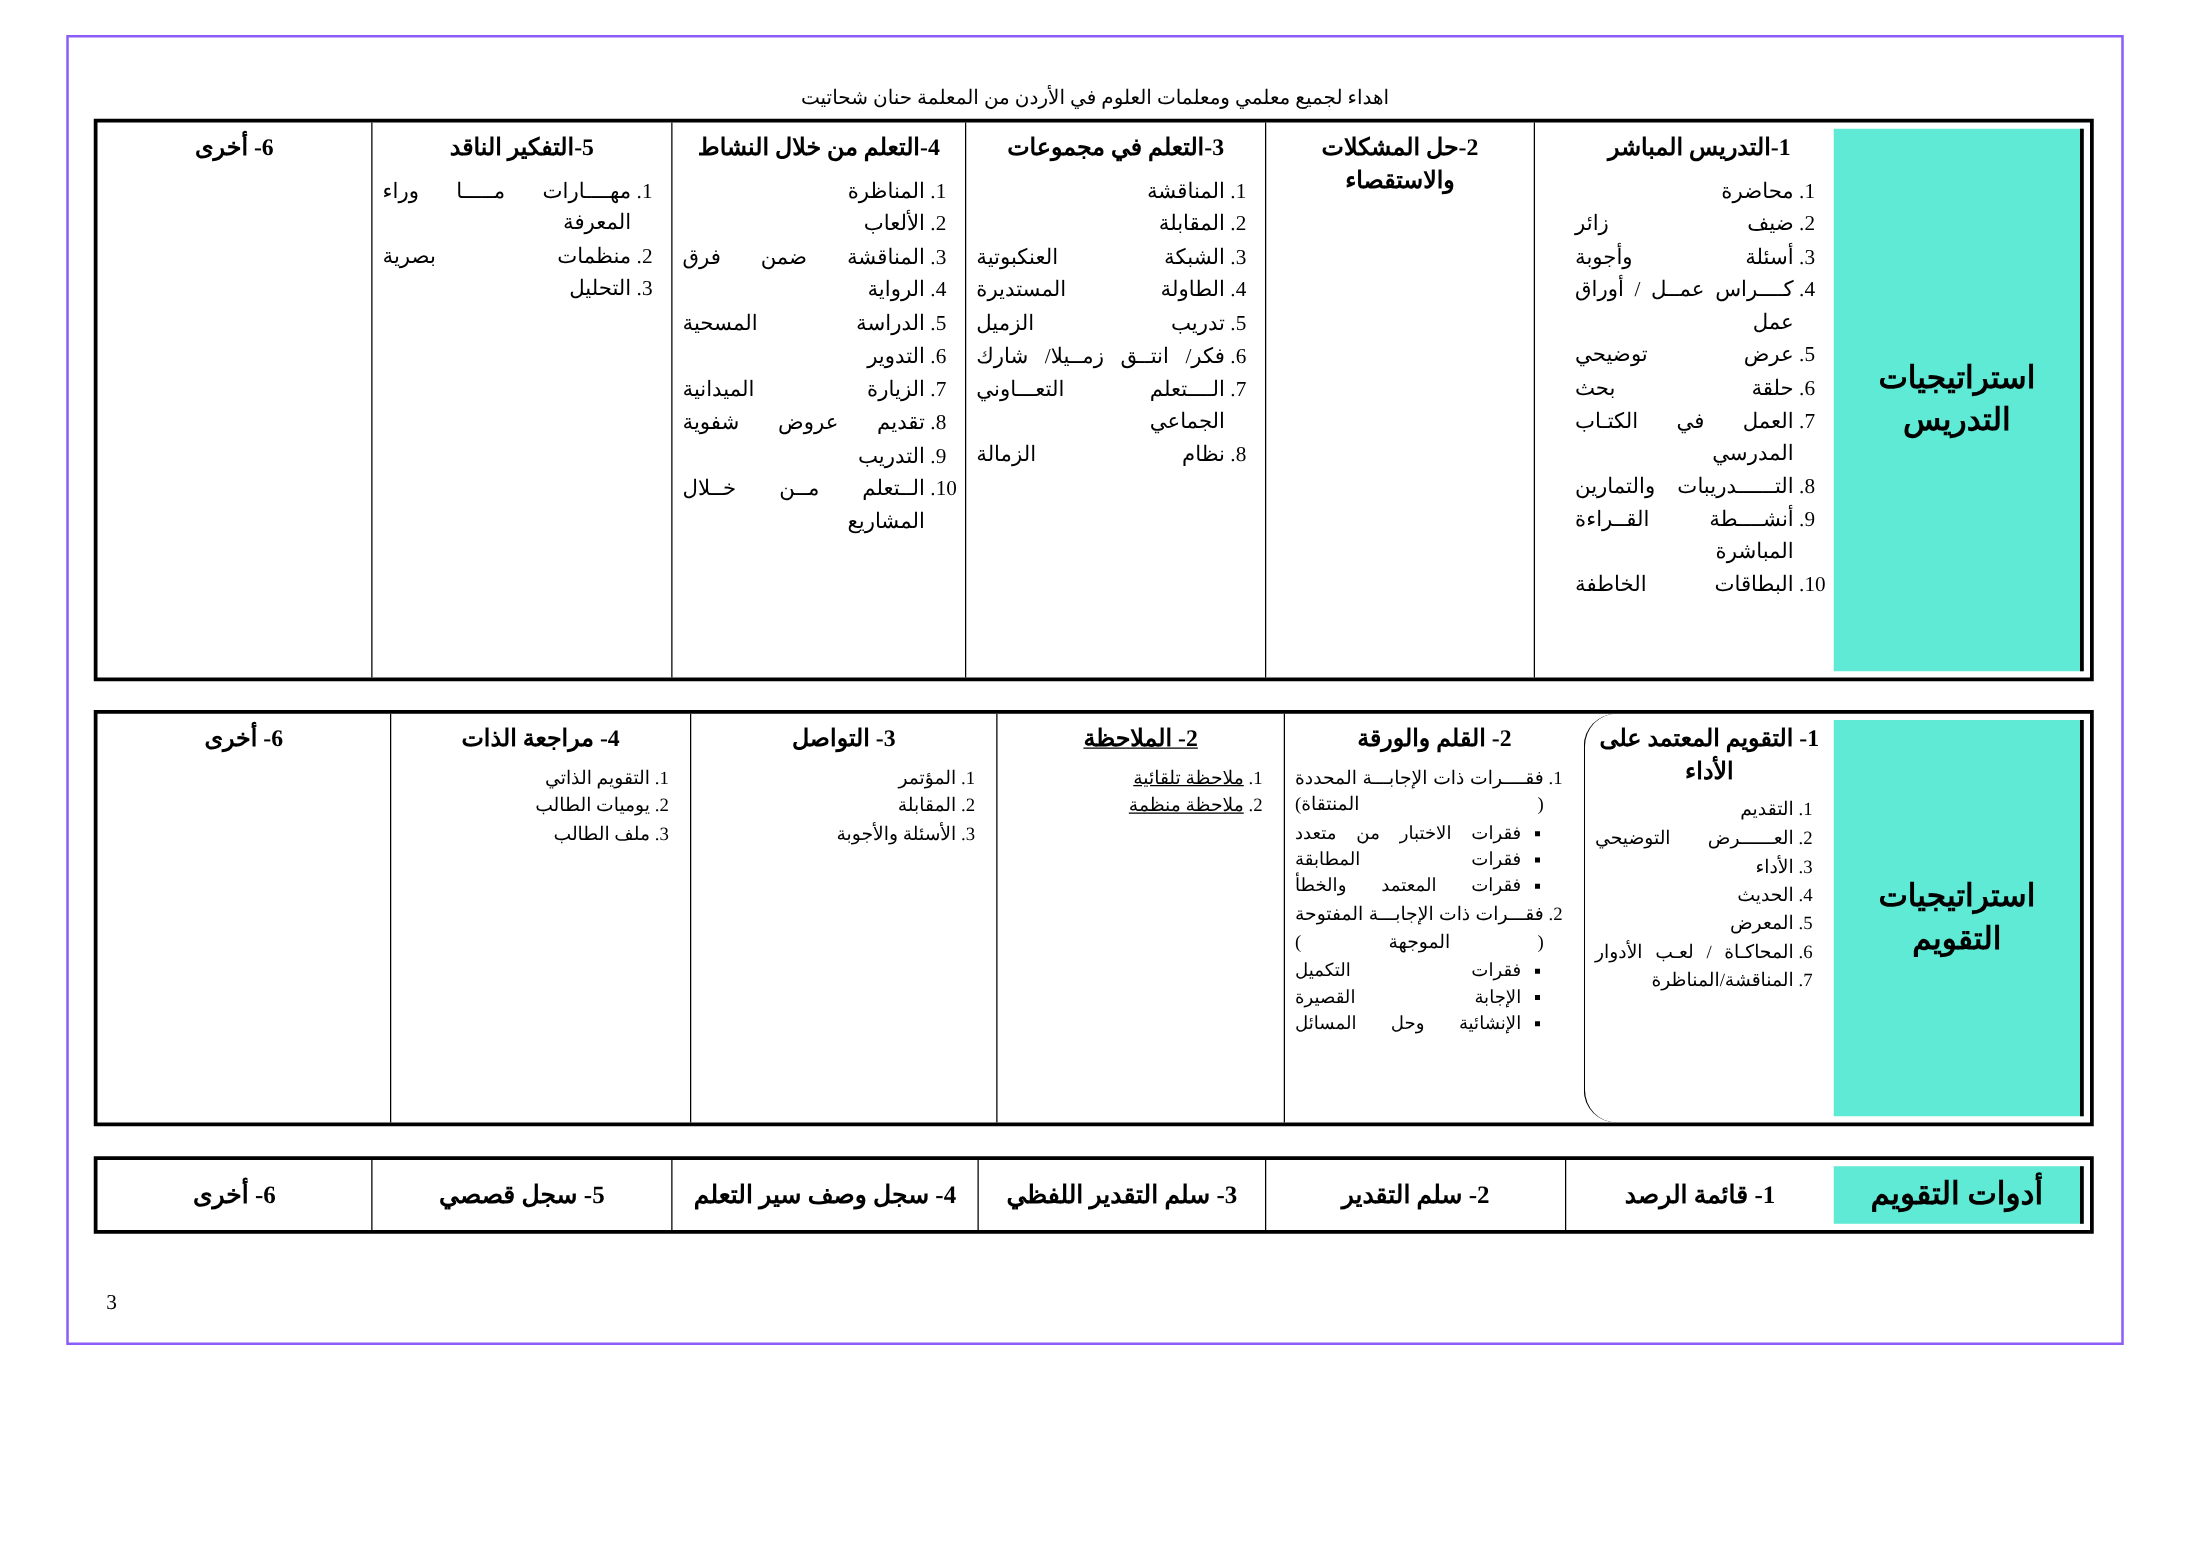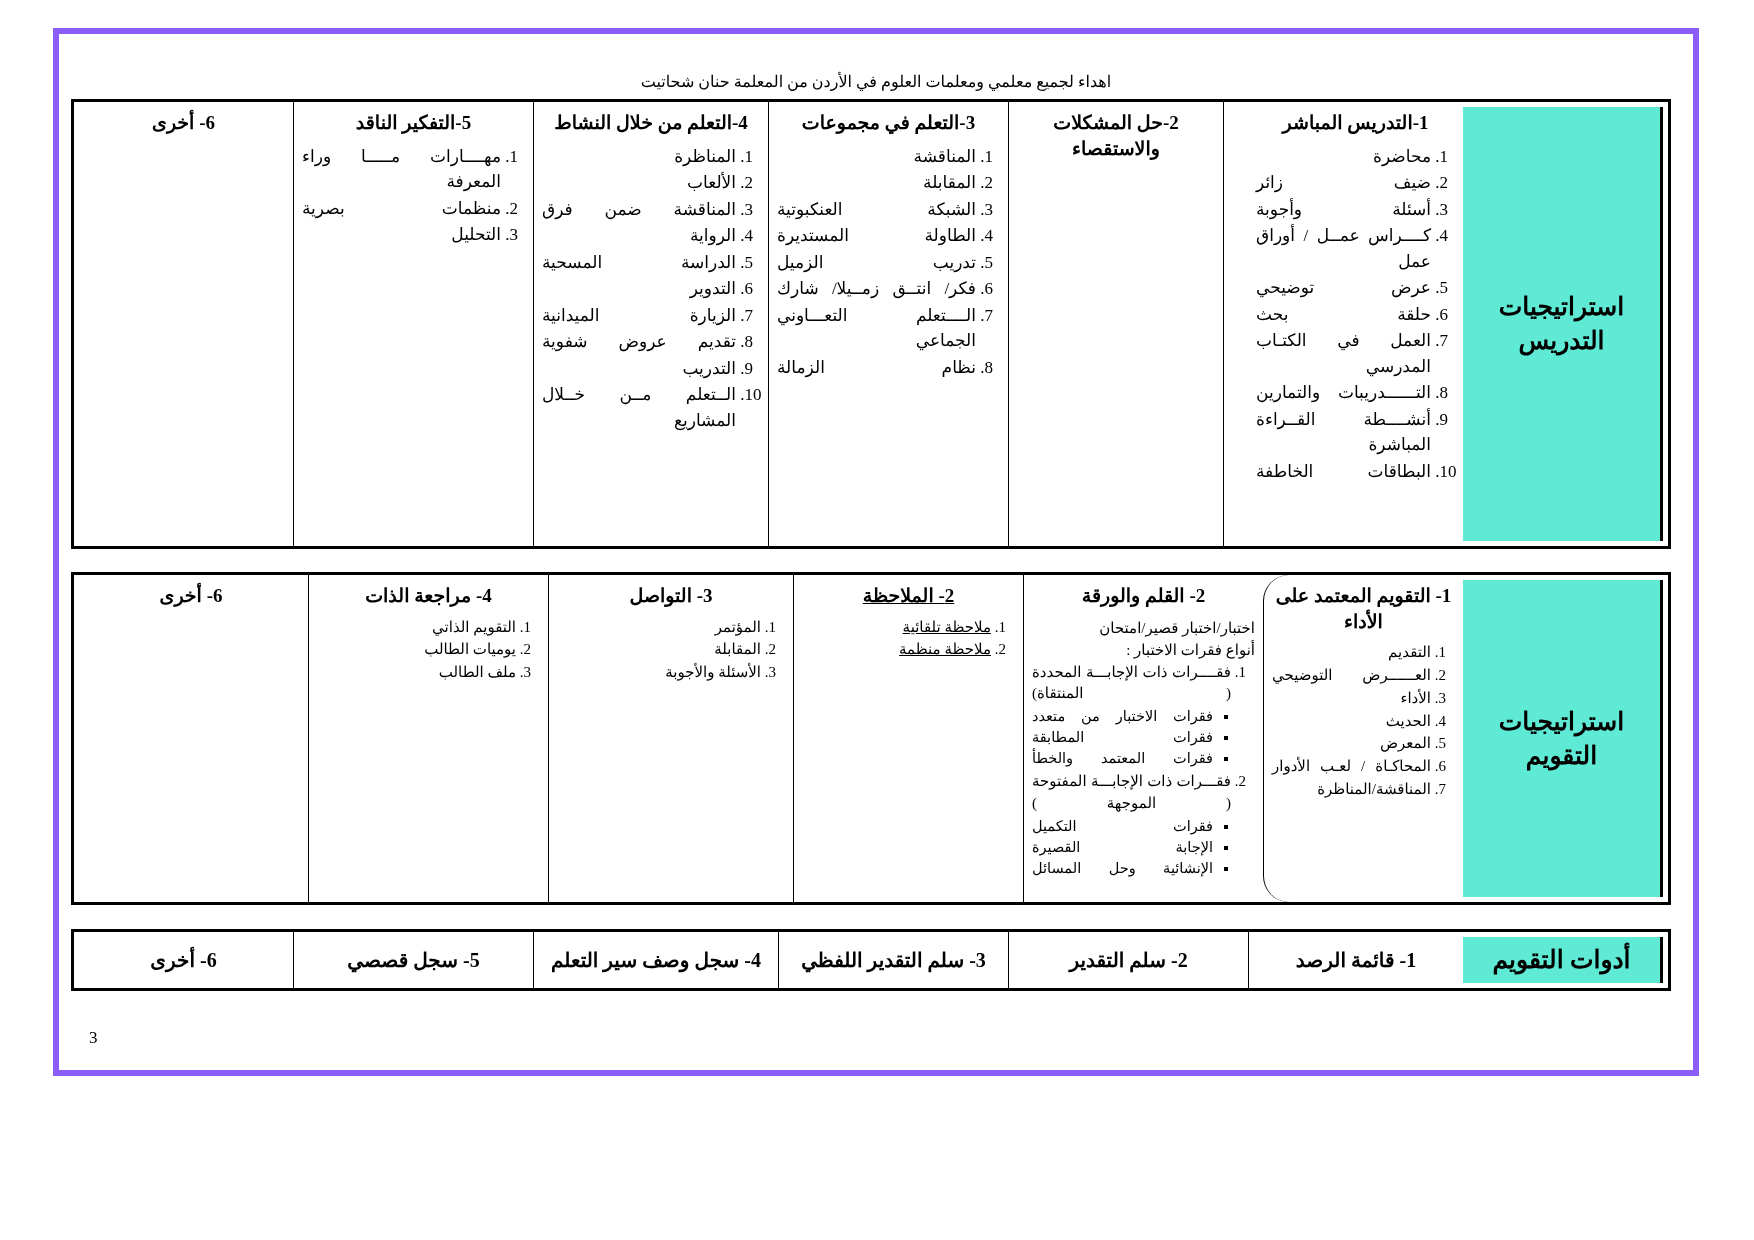--- a/index.html
+++ b/index.html
@@ -14,21 +14,21 @@
     color: #000;
     position: relative;
     overflow: hidden;
   }
   .page {
     position: absolute;
     left: 53px;
     top: 28px;
     width: 1646px;
     height: 1048px;
-    border: 6px solid #8b5cf6;
+    border: 2px solid #8b5cf6;
     background: #fff;
     box-sizing: border-box;
     padding: 0;
   }
   .header-line {
     position: absolute;
     top: 38px;
     right: 24px;
     left: 24px;
     text-align: center;
@@ -244,22 +244,20 @@
         <li>الأداء</li>
         <li>الحديث</li>
         <li>المعرض</li>
         <li>المحاكـاة / لعـب الأدوار</li>
         <li>المناقشة/المناظرة</li>
       </ol>
     </div>
 
     <div class="colcell" style="width:240px;">
       <div class="colhead">2- القلم والورقة</div>
-      <div class="plaintext" style="white-space:pre-line; font-size:15px;">اختبار/اختبار قصير/امتحان
-أنواع فقرات الاختبار :</div>
       <ol class="items small">
         <li>
           <span>فقــــرات ذات الإجابـــة المحددة ( المنتقاة)</span>
           <ul class="sub">
             <li>فقرات الاختبار من متعدد</li>
             <li>فقرات المطابقة</li>
             <li>فقرات المعتمد والخطأ</li>
           </ul>
         </li>
         <li>

